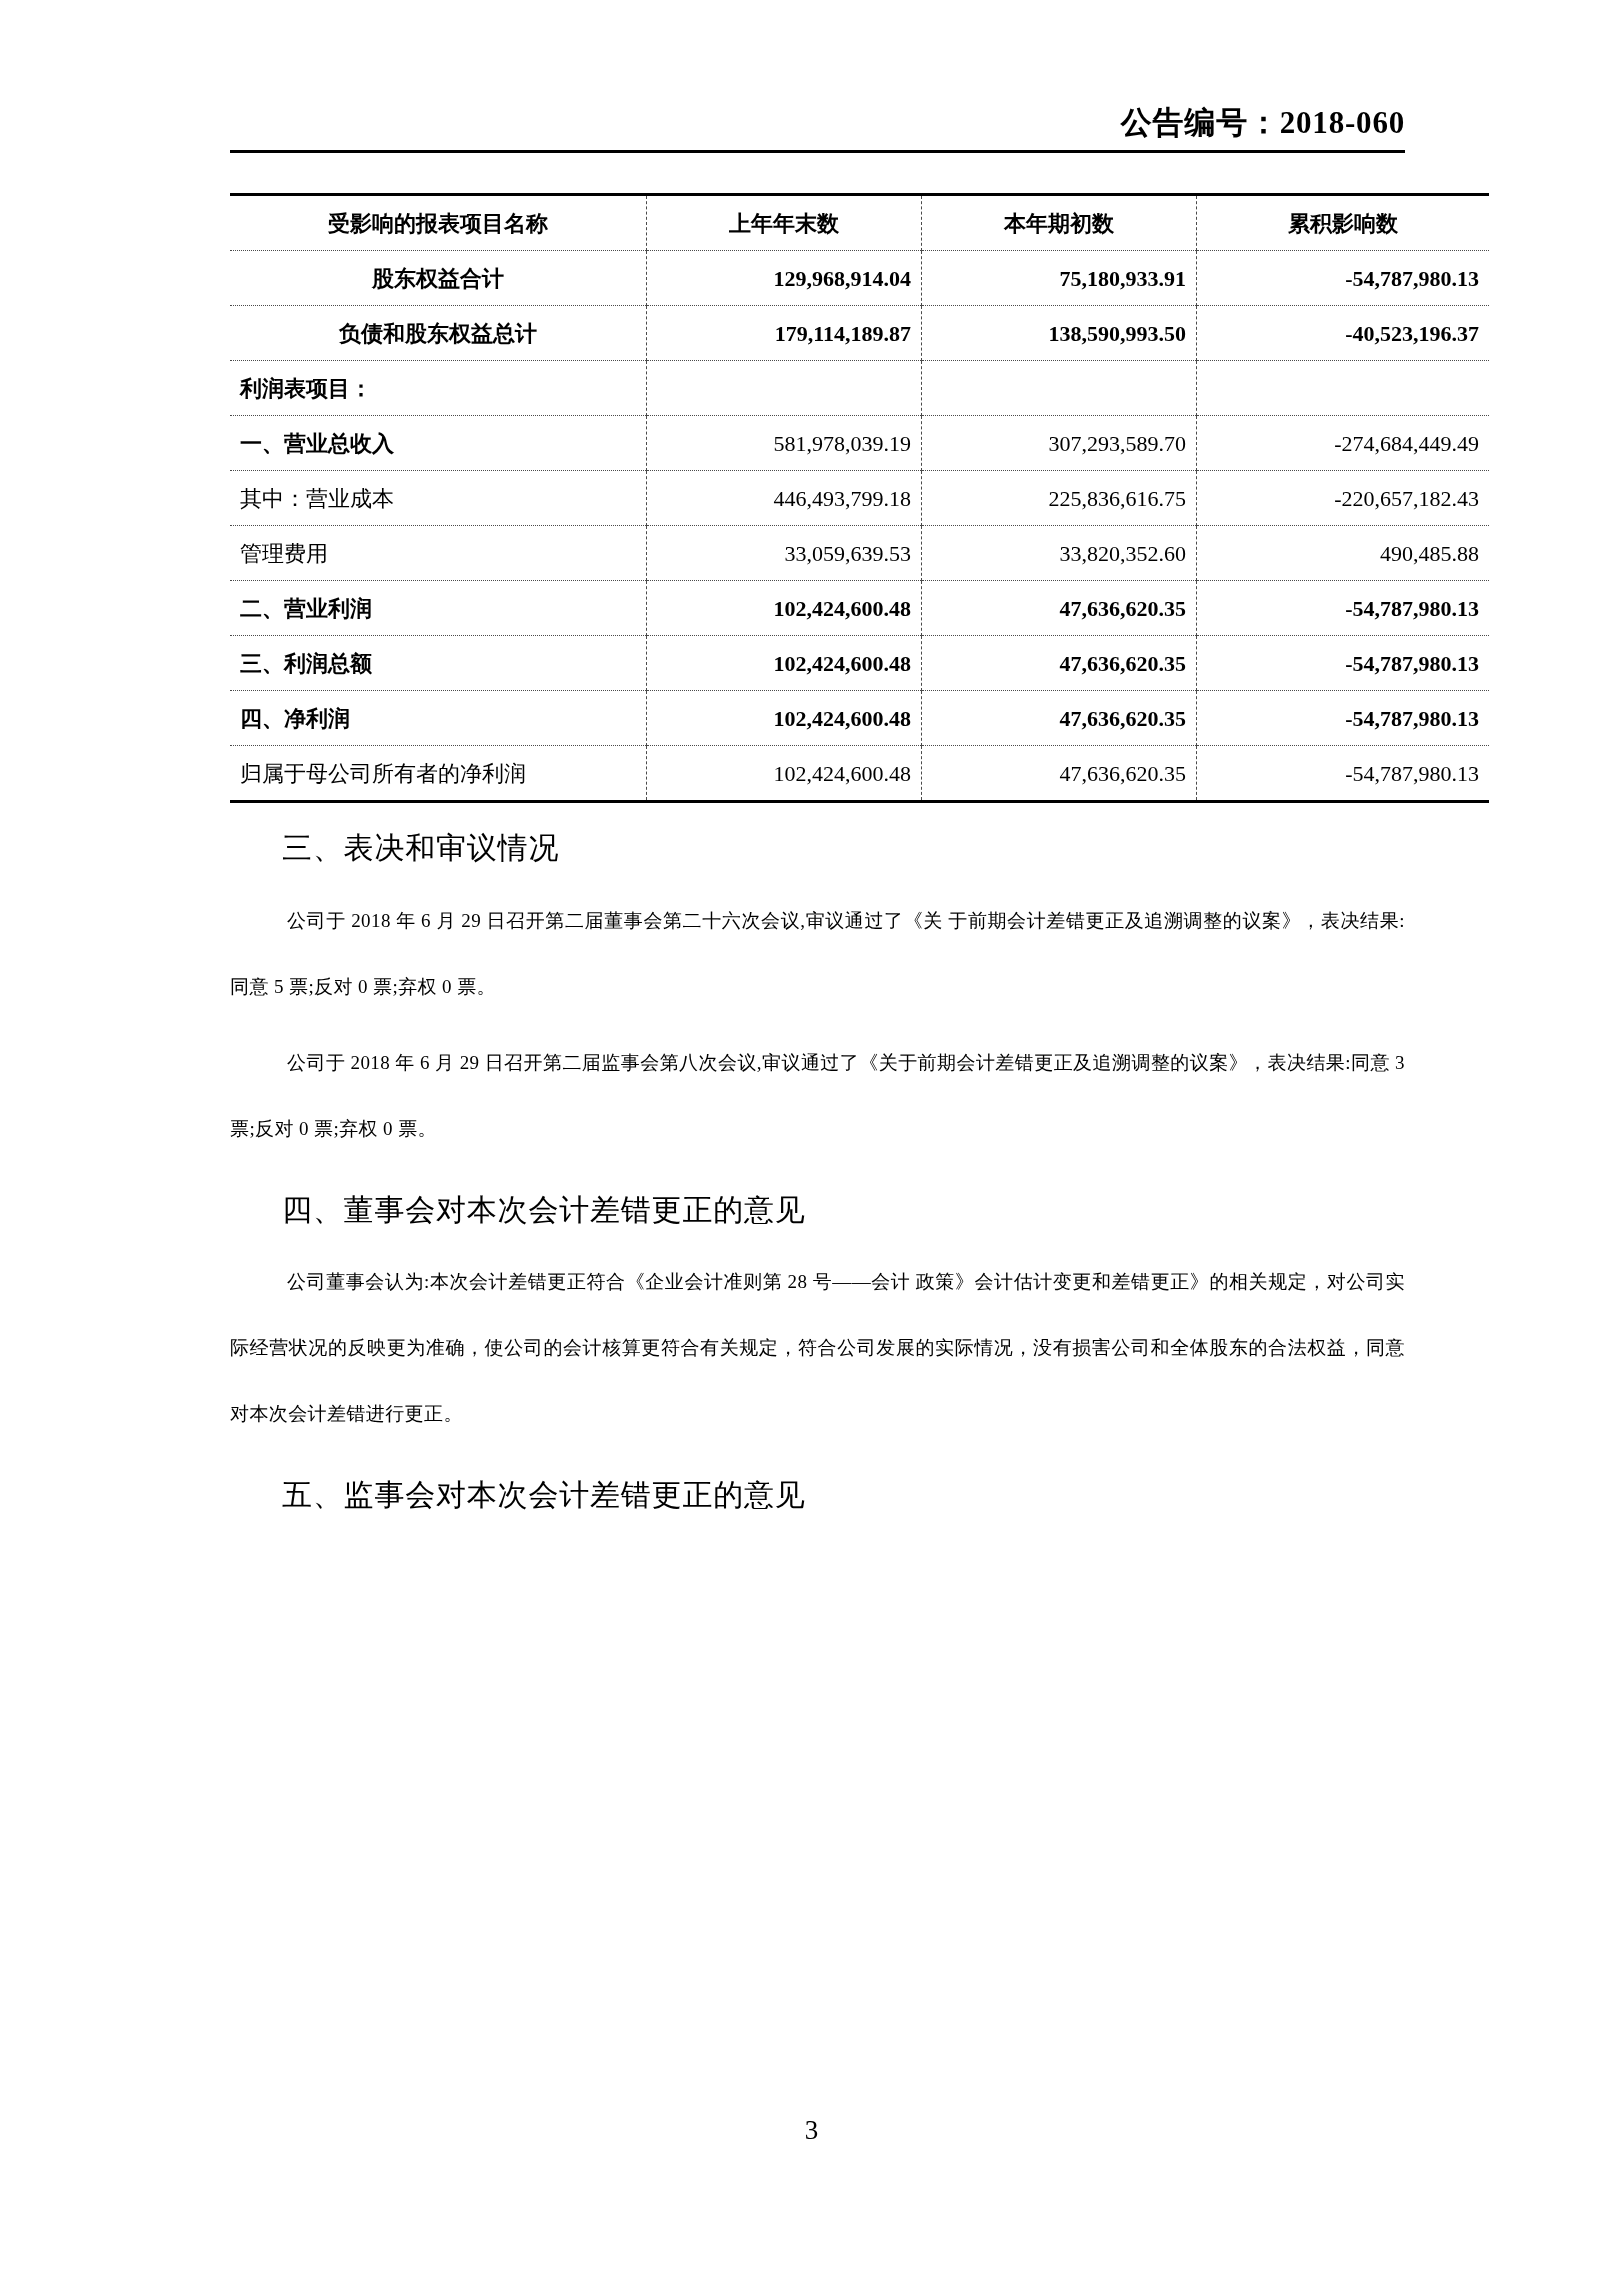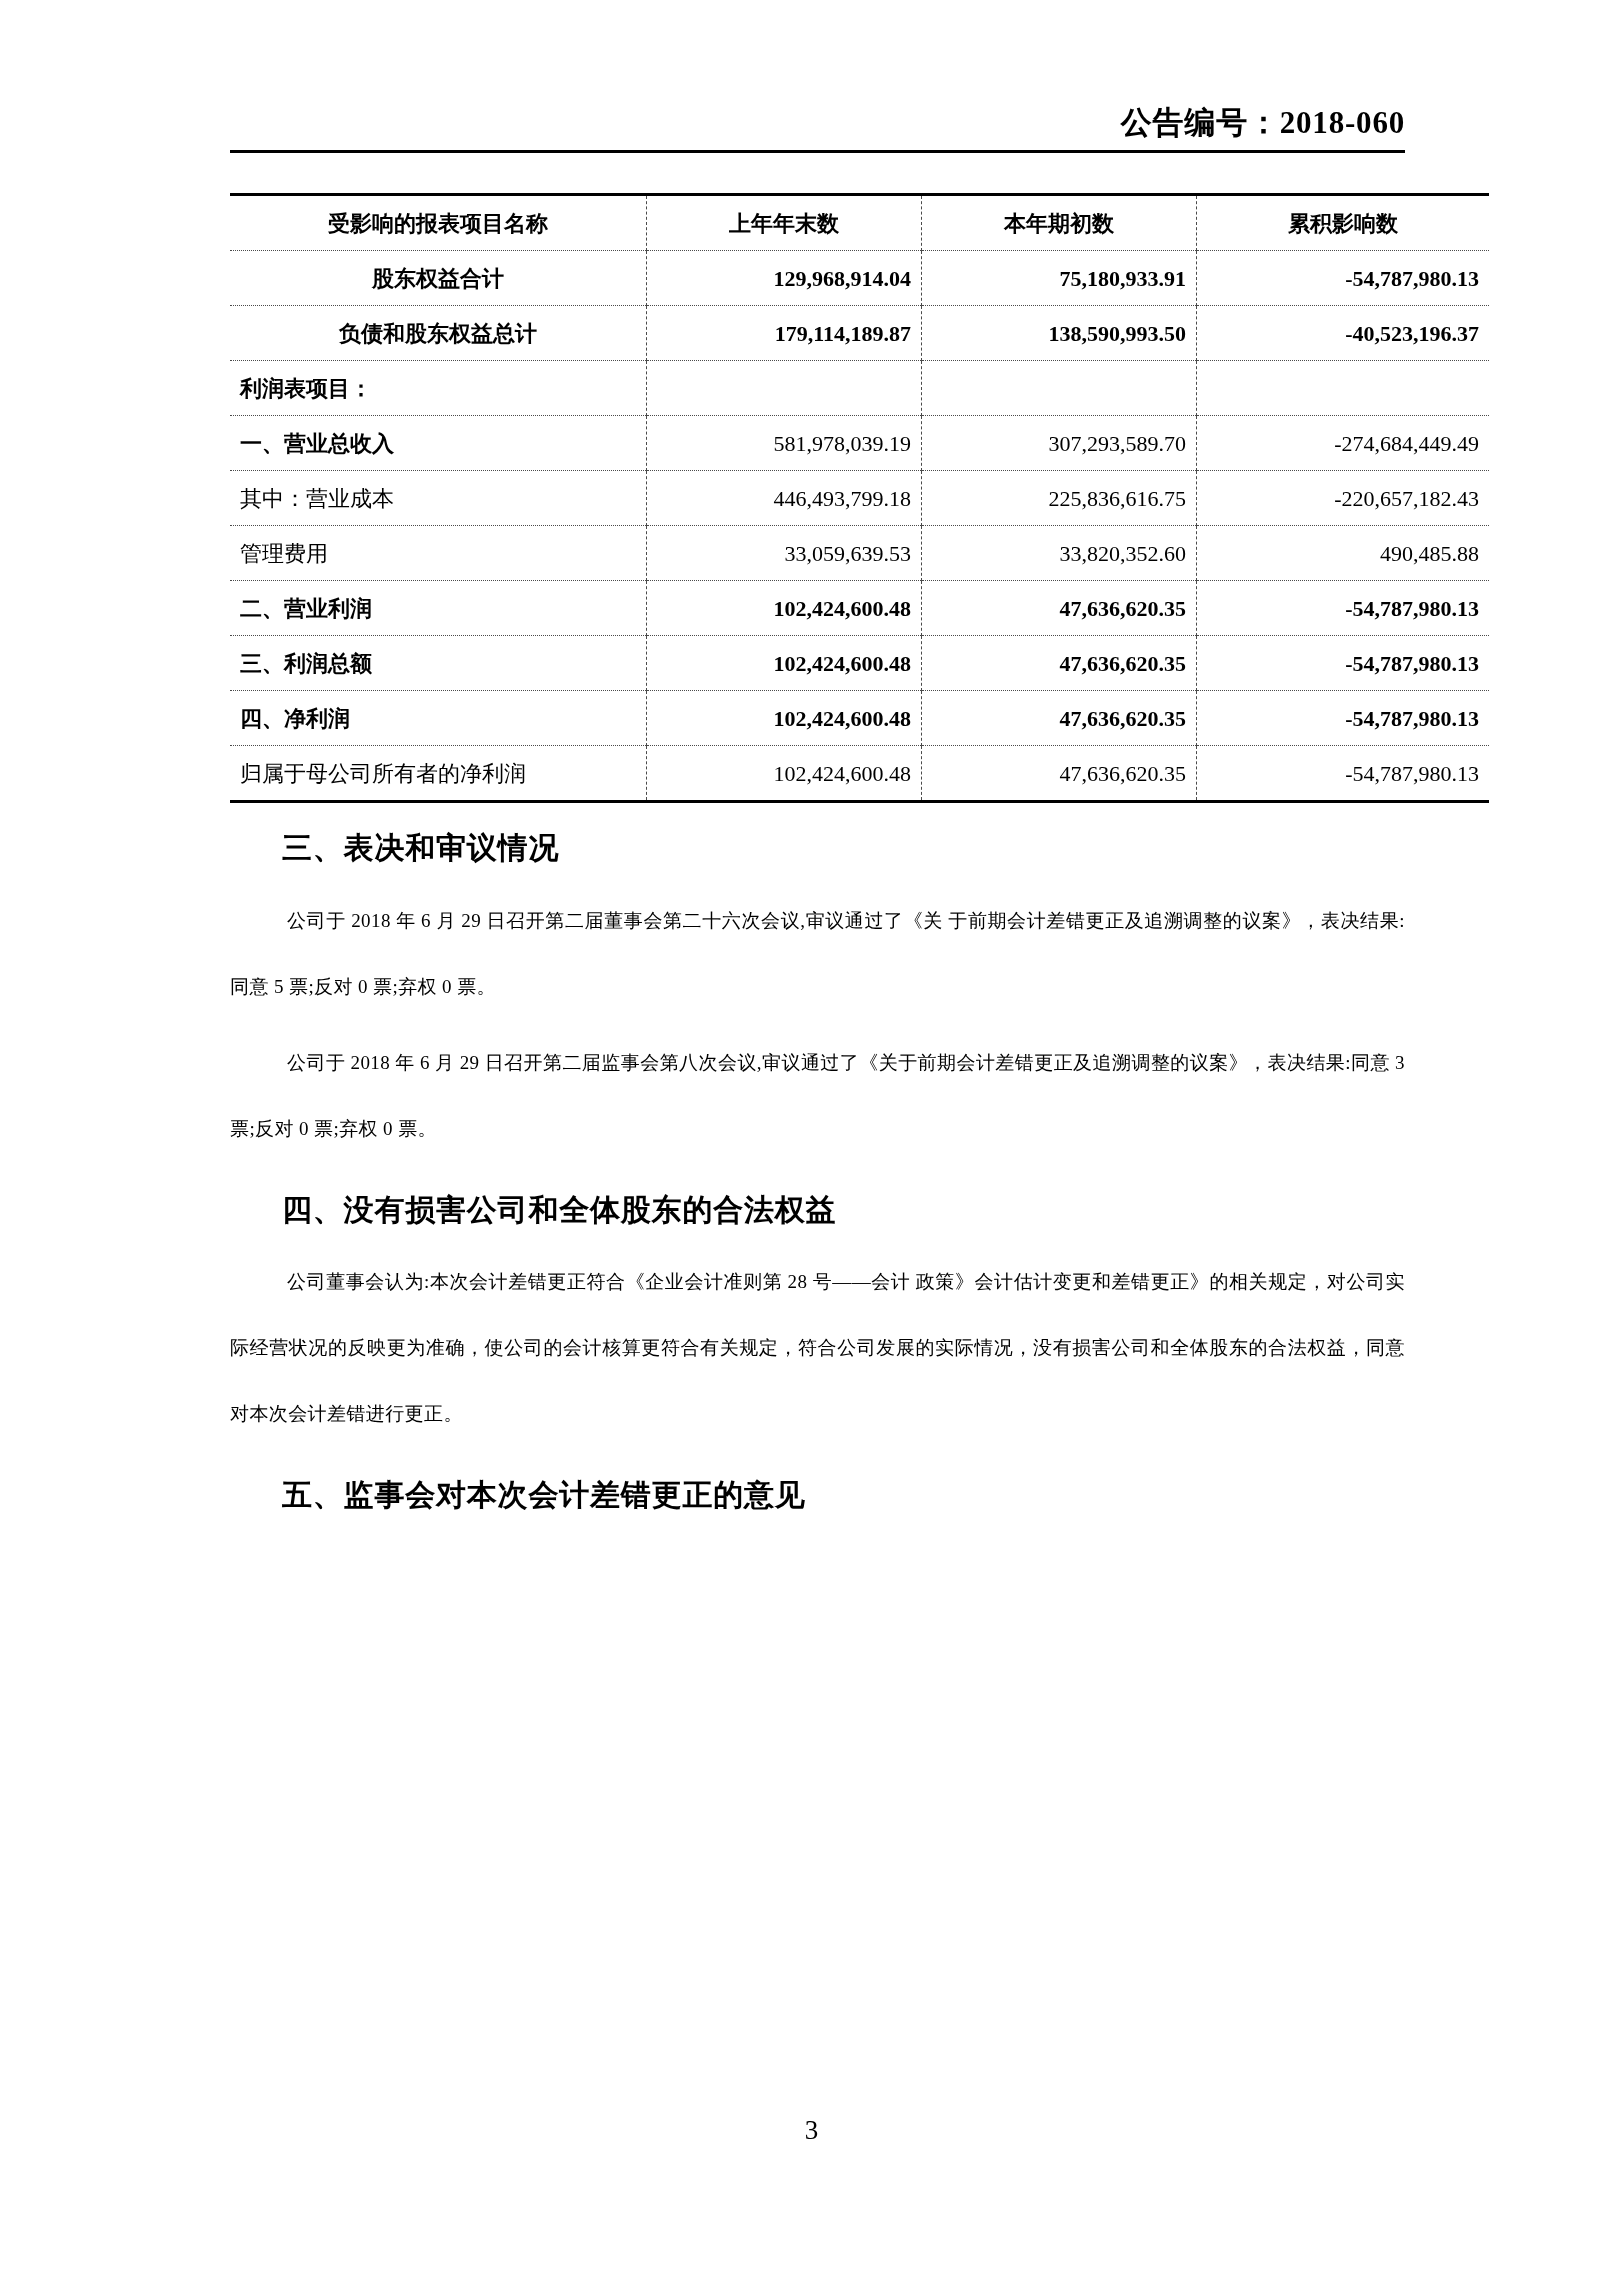--- a/index.html
+++ b/index.html
@@ -87,21 +87,21 @@
 
   
   .content {
     position: absolute;
     left: 230px;
     top: 805px;
     width: 1175px;
   }
   h2.sec-heading {
     font-size: 30px;
-    font-weight: 700;
+    font-weight: 400;
     margin: 0;
     padding: 17px 0 8.5px 52px;
     line-height: 52px;
     letter-spacing: 0.8px;
   }
   p.body-par {
     font-size: 19px;
     margin: 0;
     padding: 5px 0 5px 0;
     line-height: 66px;
@@ -217,21 +217,21 @@
   </div>
 
   <div class="content">
 
     <h2 class="sec-heading">三、表决和审议情况</h2>
 
     <p class="body-par">公司于 2018 年 6 月 29 日召开第二届董事会第二十六次会议,审议通过了《关 于前期会计差错更正及追溯调整的议案》，表决结果:同意 5 票;反对 0 票;弃权 0 票。</p>
 
     <p class="body-par">公司于 2018 年 6 月 29 日召开第二届监事会第八次会议,审议通过了《关于前期会计差错更正及追溯调整的议案》，表决结果:同意 3 票;反对 0 票;弃权 0 票。</p>
 
-    <h2 class="sec-heading">四、没有损害公司和全体股东的合法权益</h2>
+    <h2 class="sec-heading">四、董事会对本次会计差错更正的意见</h2>
 
     <p class="body-par">公司董事会认为:本次会计差错更正符合《企业会计准则第 28 号——会计 政策》会计估计变更和差错更正》的相关规定，对公司实际经营状况的反映更为准确，使公司的会计核算更符合有关规定，符合公司发展的实际情况，没有损害公司和全体股东的合法权益，同意对本次会计差错进行更正。</p>
 
     <h2 class="sec-heading">五、监事会对本次会计差错更正的意见</h2>
   </div>
 
   <div class="page-number">3</div>
 
 </div>
 

